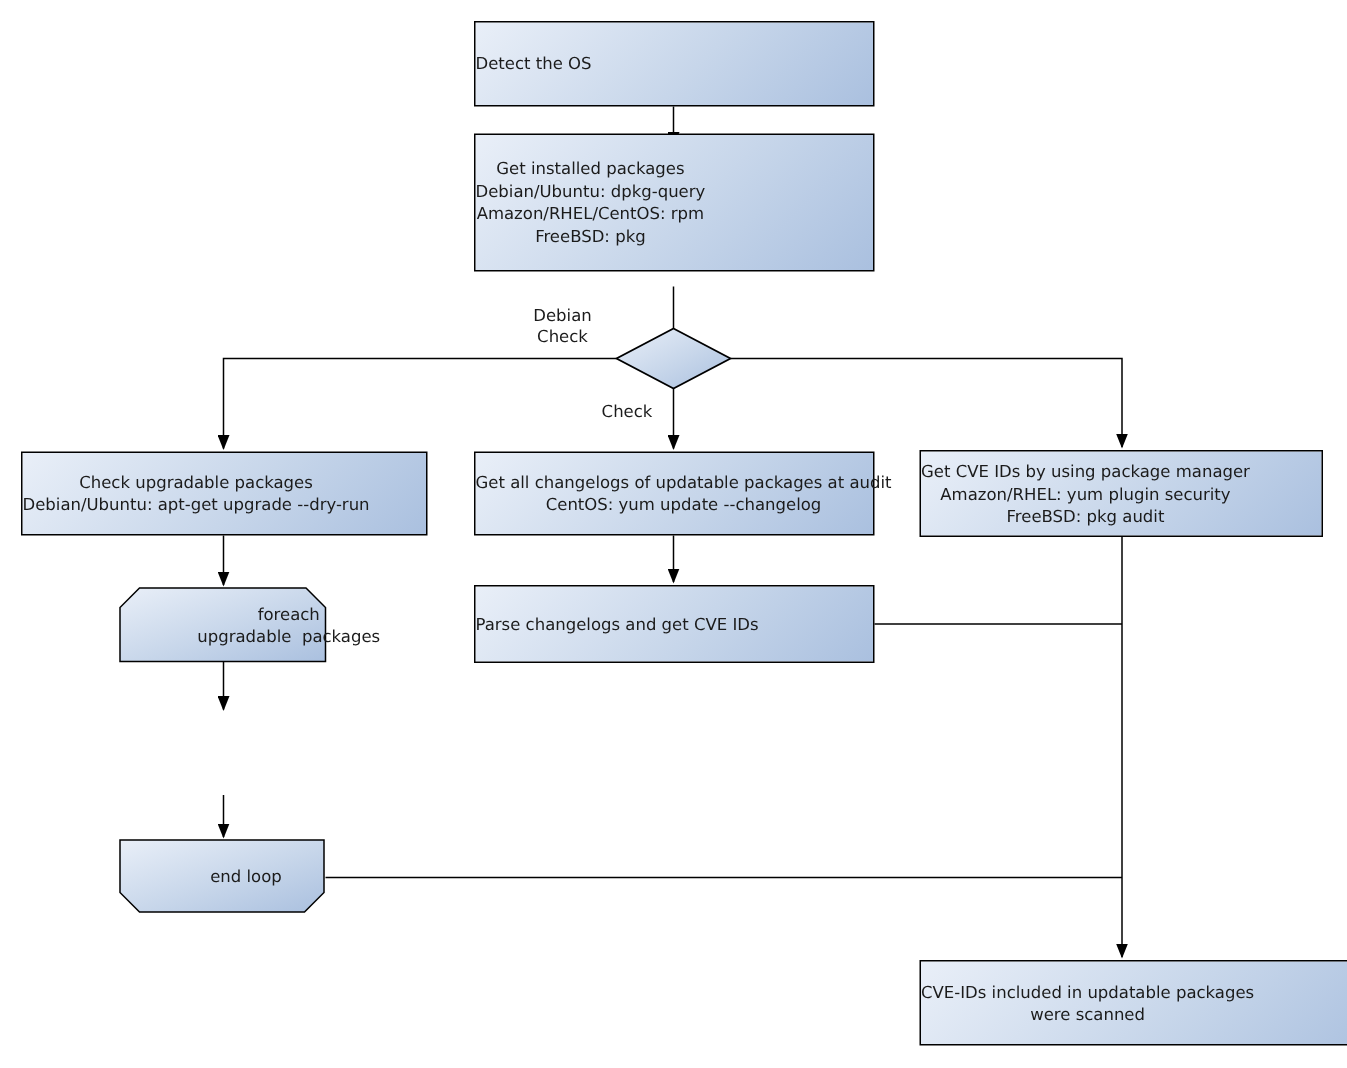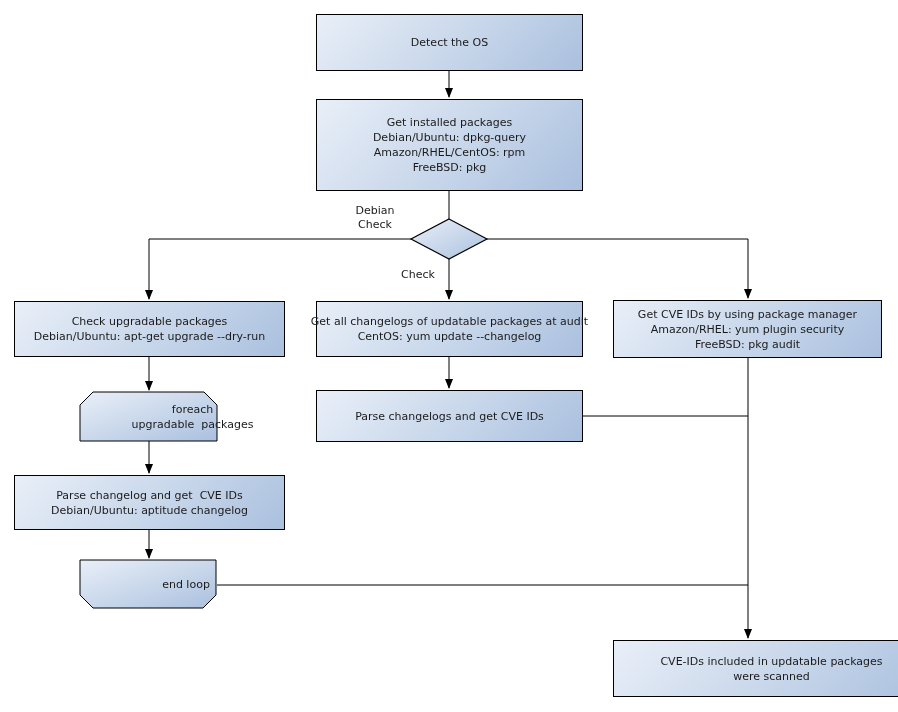--- a/index.html
+++ b/index.html
@@ -4,21 +4,21 @@
 <style>
   html,body { margin:0; padding:0; background:#ffffff; }
   .canvas {
     position:relative; width:898px; height:712px; background:#ffffff;
     font-family:"DejaVu Sans","Liberation Sans",sans-serif;
     color:#1b1b1b; overflow:hidden;
   }
   .layer { position:absolute; left:0; top:0; }
   .node {
     position:absolute; box-sizing:border-box;
-    display:flex; align-items:center; justify-content:center;
+    display:flex; align-items:center; 
     text-align:center; font-size:11px; line-height:15px;
   }
   .rect {
     background:linear-gradient(135deg,#e9eff8 0%,#c7d6ea 55%,#aac0df 100%);
     border:1px solid #000000;
   }
   .node-text { white-space:pre; }
   .overlay { position:absolute; display:flex; align-items:center; justify-content:center;
     text-align:center; font-size:11px; line-height:15px;margin-left:44px; }
   .edge-label {
@@ -60,21 +60,21 @@
 
     <polygon points="93,392 204,392 217,405 217,441 80,441 80,405" fill="url(#nodeGrad)" stroke="#000" stroke-width="1"></polygon>
 
     <polygon points="80,560 216,560 216,595 203,608 93,608 80,595" fill="url(#nodeGrad)" stroke="#000" stroke-width="1"></polygon>
   </svg>
 
   <div class="node rect" style="left:316px;top:14px;width:267px;height:57px">
     <div class="node-text">Detect the OS</div>
   </div>
 
-  <div class="node rect" style="left:316px;top:99px;width:267px;height:92px">
+  <div class="node rect" style="left:316px;top:89px;width:267px;height:92px">
     <div class="node-text">Get installed packages
 Debian/Ubuntu: dpkg-query
 Amazon/RHEL/CentOS: rpm
 FreeBSD: pkg</div>
   </div>
 
   <div class="node rect" style="left:14px;top:301px;width:271px;height:56px">
     <div class="node-text">Check upgradable packages
 Debian/Ubuntu: apt-get upgrade --dry-run</div>
   </div>
@@ -87,36 +87,32 @@
   <div class="node rect" style="left:316px;top:390px;width:267px;height:52px">
     <div class="node-text">Parse changelogs and get CVE IDs</div>
   </div>
 
   <div class="node rect" style="left:613px;top:300px;width:269px;height:58px">
     <div class="node-text">Get CVE IDs by using package manager
 Amazon/RHEL: yum plugin security
 FreeBSD: pkg audit</div>
   </div>
 
-  <div class="node rect" style="left:14px;top:475px;width:271px;height:55px">
-    <div class="node-text">Parse changelog and get  CVE IDs
-Debian/Ubuntu: aptitude changelog</div>
-  </div>
 
   <div class="node rect" style="left:613px;top:640px;width:317px;height:57px">
     <div class="node-text">CVE-IDs included in updatable packages
 were scanned</div>
   </div>
 
   <div class="overlay" style="left:80px;top:392px;width:137px;height:49px">
     <div class="node-text">foreach
 upgradable  packages</div>
   </div>
 
-  <div class="overlay" style="left:86px;top:560px;width:112px;height:48px">
+  <div class="overlay" style="left:64px;top:560px;width:112px;height:48px">
     <div class="node-text">end loop</div>
   </div>
 
   <div class="edge-label" style="left:340px;top:204px;width:70px">Debian
 Check</div>
 
 
   <div class="edge-label" style="left:388px;top:268px;width:60px">Check</div>
 
 </div>

